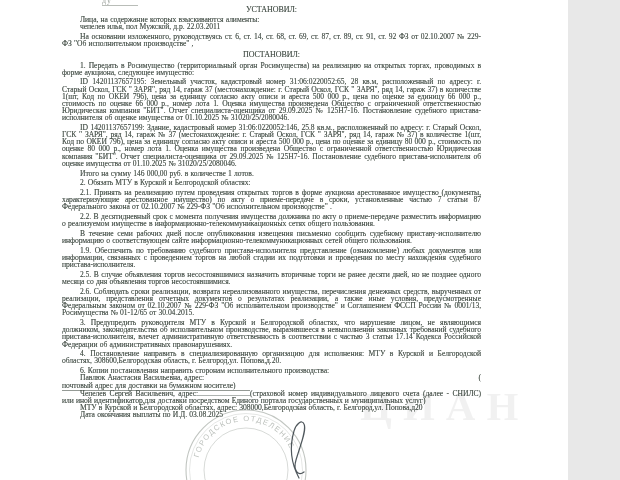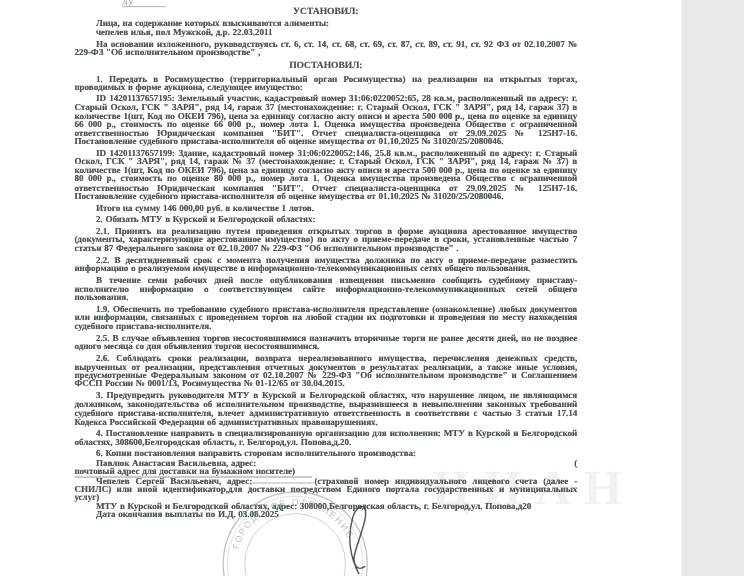--- a/index.html
+++ b/index.html
@@ -5,21 +5,20 @@
   html,body{margin:0;padding:0;background:#e8e8e8;}
   .page{
     position:relative;width:568px;height:480px;background:#ffffff;
     overflow:hidden;font-family:"Liberation Serif", serif;color:#4c564f;
   }
   .textcol{position:absolute;left:62px;top:2px;width:419px;}
   .textcol p{
     margin:0;font-size:7.6px;line-height:7.15px;text-align:justify;
     text-indent:18px;letter-spacing:-0.05px;word-spacing:0.4px;
     text-shadow:0 0 0.35px rgba(76,86,79,0.65);
-    font-weight:bold;
   }
   .textcol p.g{margin-top:2.6px;}
   .textcol p.center{text-align:center;text-indent:0;margin-top:3.5px;margin-bottom:3.5px;font-size:8px;}
   .textcol p.noindent{text-indent:0;}
   .flexline{display:flex;justify-content:space-between;}
   .flexline .lead{padding-left:18px;}
   .blank-gap{display:inline-block;width:52px;border-bottom:0.6px solid rgba(76,86,79,0.45);height:6px;vertical-align:baseline;}
   .ulined{border-bottom:0.7px solid rgba(76,86,79,0.6);padding-right:14px;}
   .top-fragment{
     position:absolute;left:102px;top:-4px;font-size:8px;color:#979d97;

